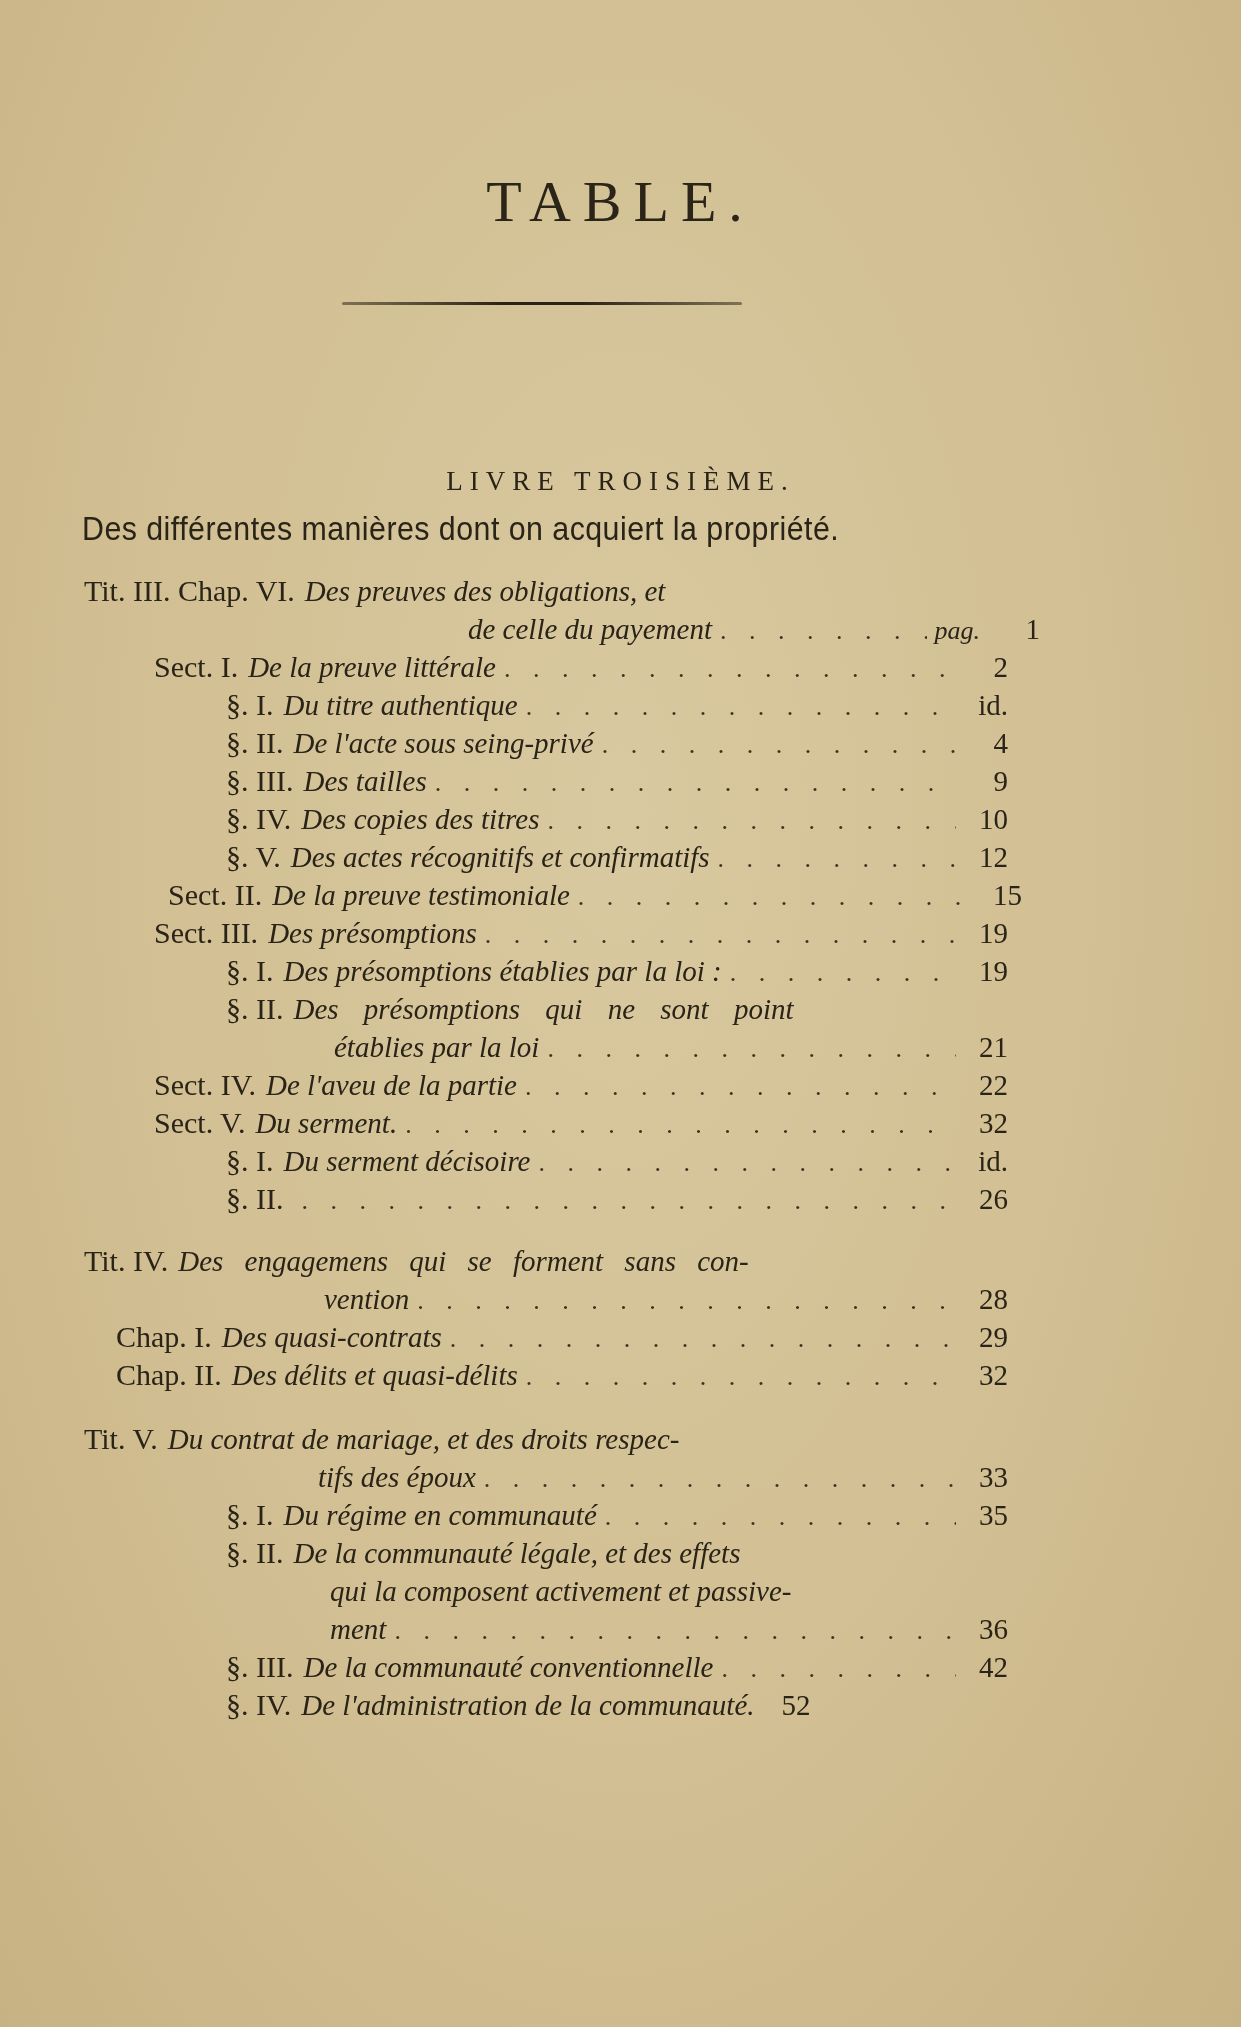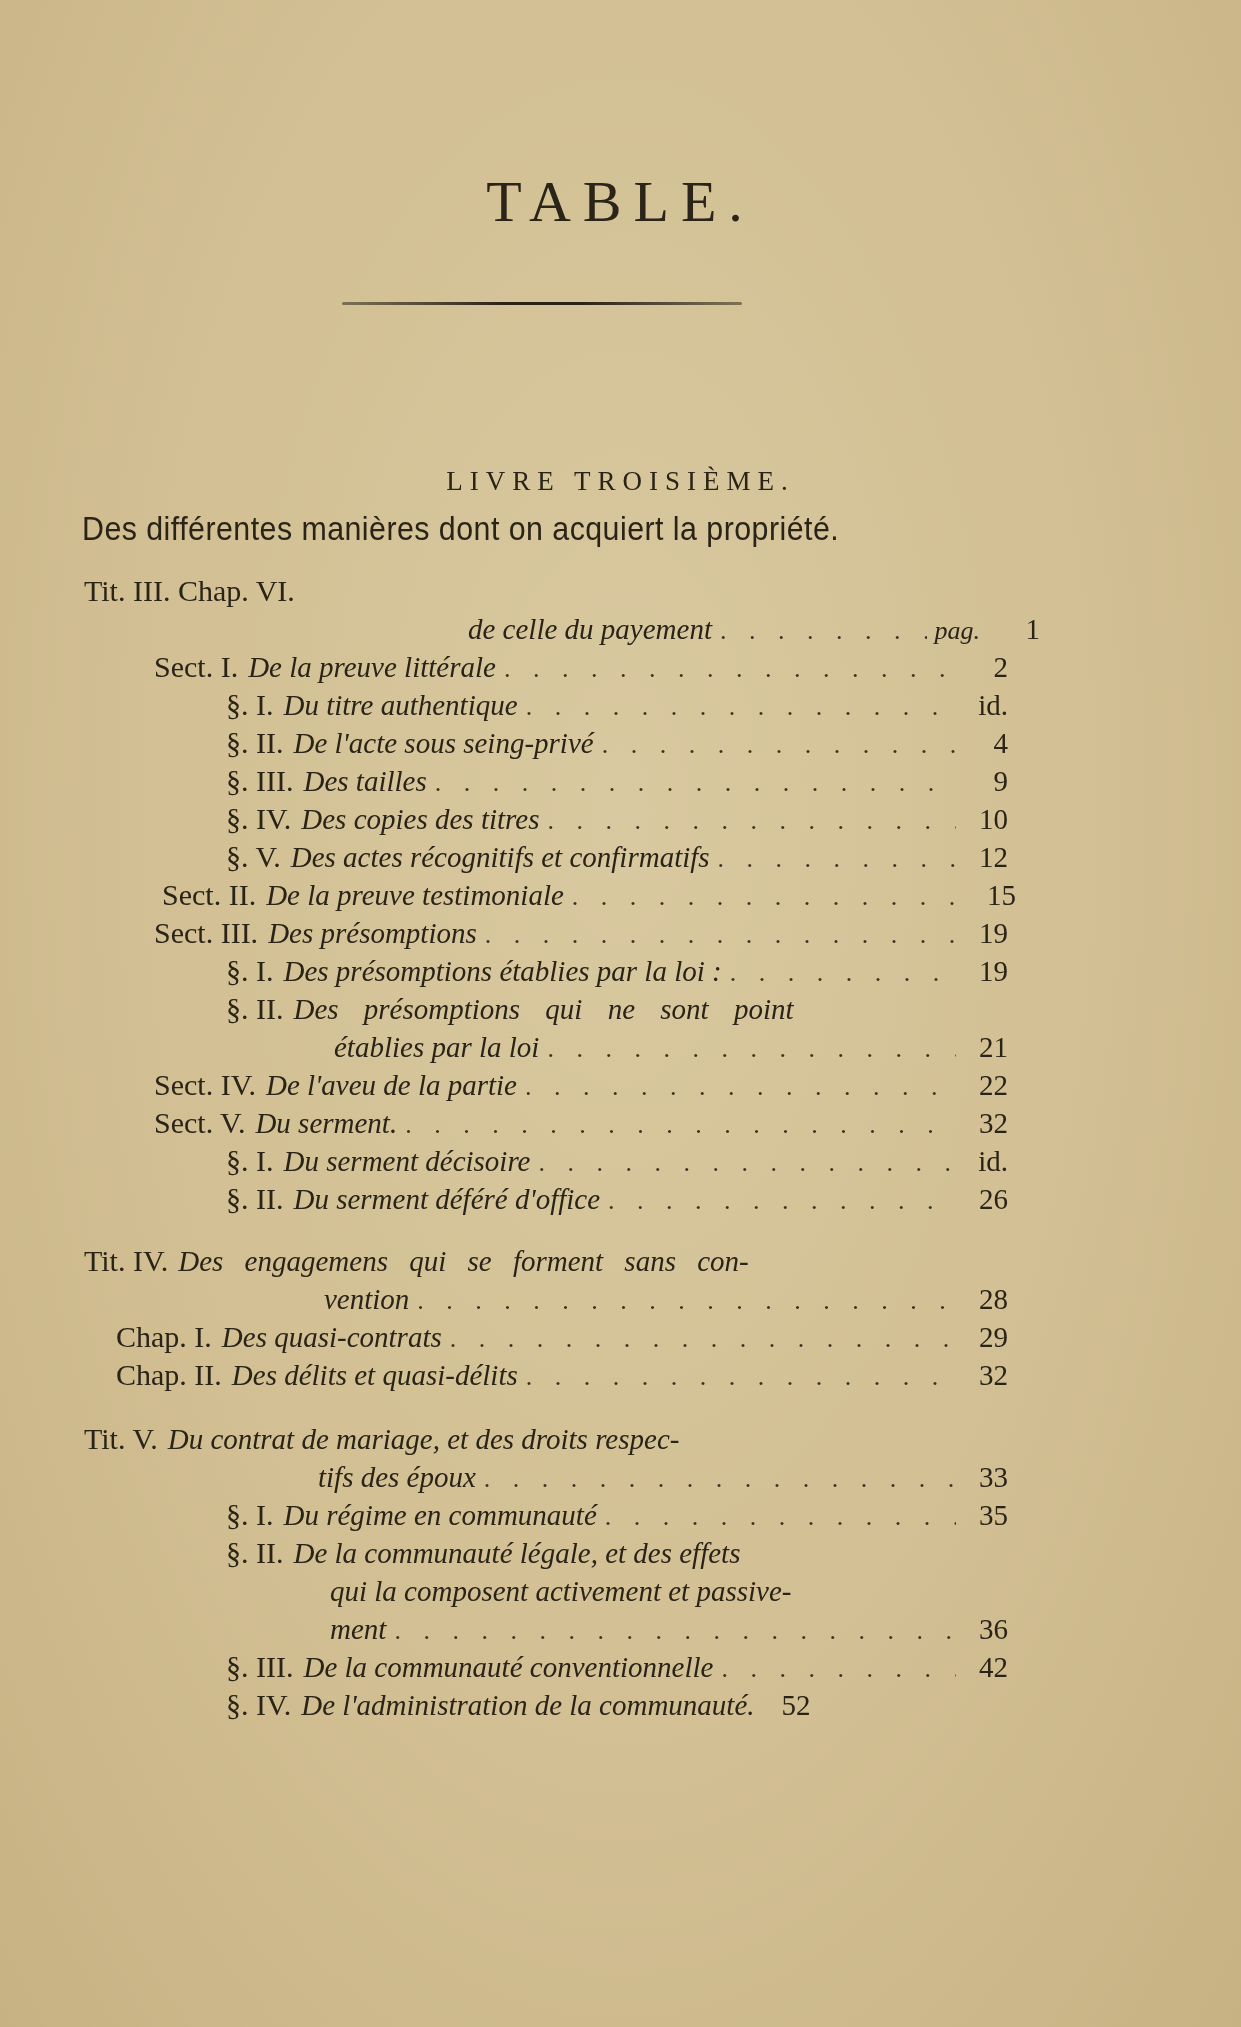--- a/index.html
+++ b/index.html
@@ -49,20 +49,21 @@
 <div class="page">
   <div class="title">TABLE.</div>
   <div class="rule"></div>
   <div class="livre">LIVRE TROISIÈME.</div>
   <div class="subtitle">Des différentes manières dont on acquiert la propriété.</div>
 
   <div class="toc">
 
     <div class="entry" style="top:0px; left:84px; width:860px;">
       <span class="lead">Tit. III. Chap. VI.</span>
+      <span class="txt">Des preuves des obligations, et</span>
     </div>
     <div class="entry" style="top:38px; left:436px; width:572px;margin-left:32px;">
       <span class="txt">de celle du payement</span>
       <span class="dots">. . . . . . . . . . . . . . . . . . . . . . . . . . . . . . . . . . . . . . . . .</span>
       <span class="pag">pag.</span>
       <span class="page-num">1</span>
     </div>
     <div class="entry" style="top:76px; left:154px; width:854px;">
       <span class="lead">Sect. I.</span>
       <span class="txt">De la preuve littérale</span>
@@ -92,21 +93,21 @@
       <span class="txt">Des copies des titres</span>
       <span class="dots">. . . . . . . . . . . . . . . . . . . . . . . . . . . . . . . . . . . . . . . . .</span>
       <span class="page-num">10</span>
     </div>
     <div class="entry" style="top:266px; left:226px; width:782px;">
       <span class="lead">§. V.</span>
       <span class="txt">Des actes récognitifs et confirmatifs</span>
       <span class="dots">. . . . . . . . . . . . . . . . . . . . . . . . . . . . . . . . . . . . . . . . .</span>
       <span class="page-num">12</span>
     </div>
-    <div class="entry" style="top:304px; left:162px; width:854px;">
+    <div class="entry" style="top:304px; left:168px; width:854px;">
       <span class="lead">Sect. II.</span>
       <span class="txt">De la preuve testimoniale</span>
       <span class="dots">. . . . . . . . . . . . . . . . . . . . . . . . . . . . . . . . . . . . . . . . .</span>
       <span class="page-num">15</span>
     </div>
     <div class="entry" style="top:342px; left:154px; width:854px;">
       <span class="lead">Sect. III.</span>
       <span class="txt">Des présomptions</span>
       <span class="dots">. . . . . . . . . . . . . . . . . . . . . . . . . . . . . . . . . . . . . . . . .</span>
       <span class="page-num">19</span>
@@ -139,21 +140,20 @@
       <span class="page-num">32</span>
     </div>
     <div class="entry" style="top:570px; left:226px; width:782px;">
       <span class="lead">§. I.</span>
       <span class="txt">Du serment décisoire</span>
       <span class="dots">. . . . . . . . . . . . . . . . . . . . . . . . . . . . . . . . . . . . . . . . .</span>
       <span class="page-num">id.</span>
     </div>
     <div class="entry" style="top:608px; left:226px; width:782px;">
       <span class="lead">§. II.</span>
-      <span class="txt">Du serment déféré d'office</span>
       <span class="dots">. . . . . . . . . . . . . . . . . . . . . . . . . . . . . . . . . . . . . . . . .</span>
       <span class="page-num">26</span>
     </div>
 
     <div class="entry" style="top:670px; left:84px; width:924px;">
       <span class="lead">Tit. IV.</span>
       <span class="txt" style="word-spacing:14px;">Des engagemens qui se forment sans con-</span>
     </div>
     <div class="entry" style="top:708px; left:324px; width:684px;">
       <span class="txt">vention</span>

